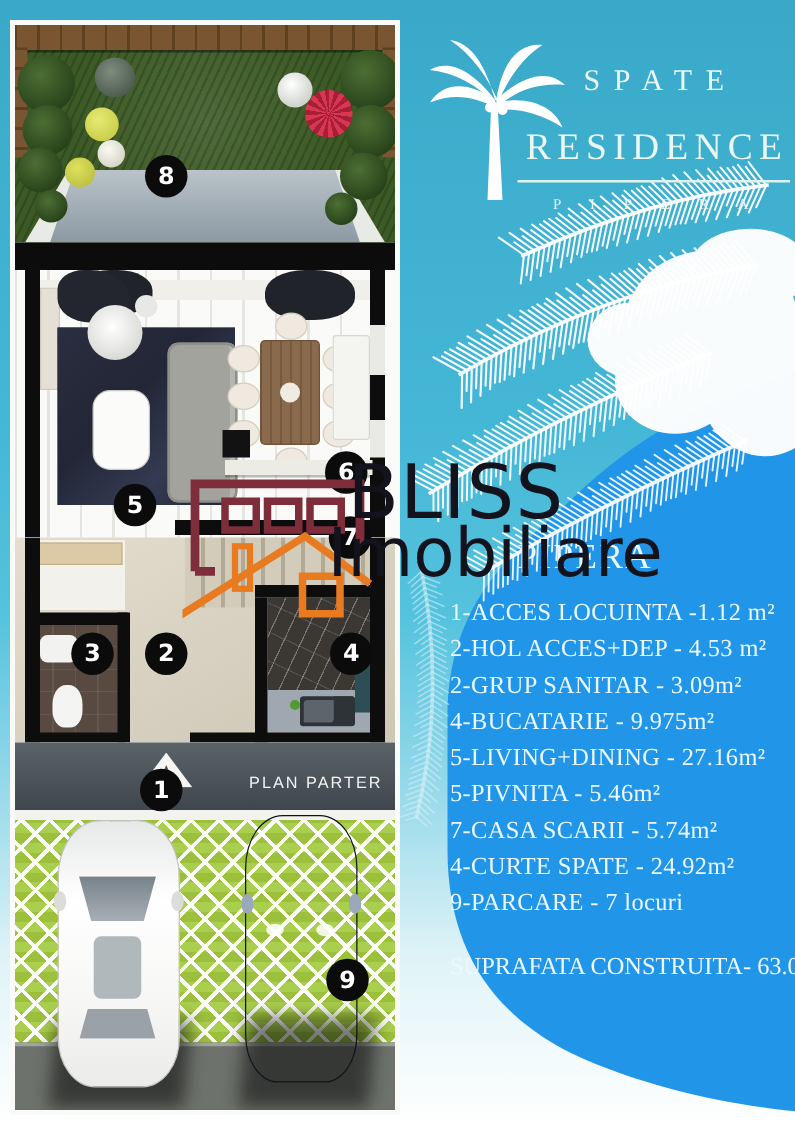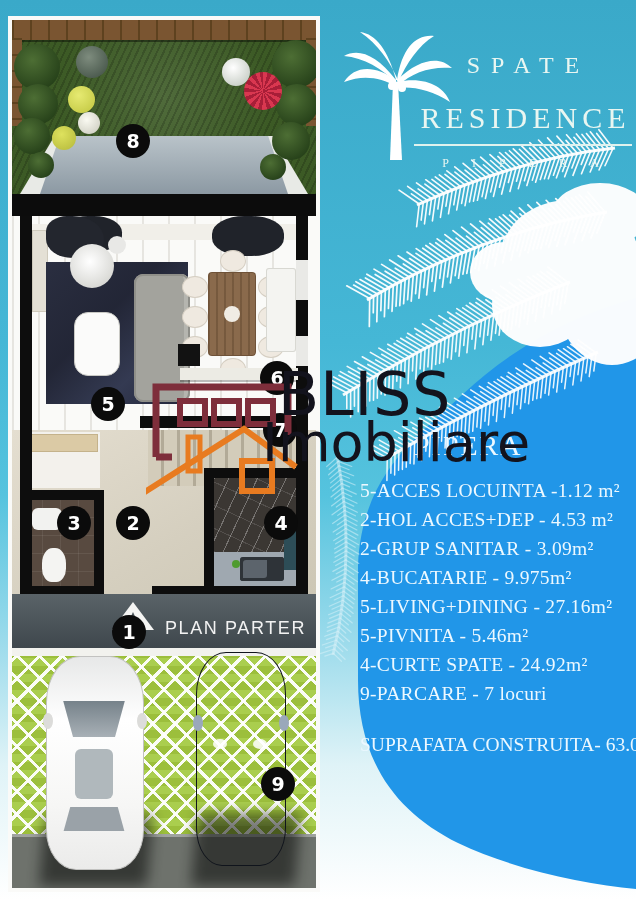--- a/index.html
+++ b/index.html
@@ -84,21 +84,21 @@
     background-image:repeating-linear-gradient(115deg,rgba(255,255,255,.30) 0 1px,transparent 1px 13px),
       repeating-linear-gradient(25deg,rgba(255,255,255,.12) 0 1px,transparent 1px 21px);}
   .counter{left:202px;top:122px;width:94px;height:34px;background:#9fa8b0;}
   .ksink{left:26px;top:5px;width:44px;height:24px;background:#5c646c;border-radius:3px;
     box-shadow:inset 3px 3px 0 0 #2e3338, inset -17px -3px 0 0 #2e3338;}
   .cab{left:272px;top:86px;width:24px;height:54px;background:#2d4d57;}
   .bottle{left:220px;top:130px;width:8px;height:8px;border-radius:50%;background:#4f9b2f;}
   .entrance{left:4px;top:578px;width:304px;height:54px;background:linear-gradient(180deg,#5a6368,#3f474d);}
   .chevron{left:100px;top:8px;width:42px;height:28px;background:#f5f5f3;
     clip-path:polygon(50% 0,100% 100%,70% 100%,50% 36%,30% 100%,0 100%);}
-  .plan-label{position:absolute;right:10px;top:24px;color:#f2f2f2;font-size:18px;letter-spacing:1.6px;}
+  .plan-label{position:absolute;right:10px;top:24px;color:#f2f2f2;font-size:13px;letter-spacing:1.6px;}
   .parking{left:4px;top:632px;width:304px;height:240px;overflow:hidden;background:#a6c845;}
   .curb{left:0;top:0;width:304px;height:8px;background:#f2f2ee;}
   .pavers{left:0;top:8px;width:304px;height:178px;
     background:repeating-linear-gradient(45deg,rgba(255,255,255,.95) 0 3px,transparent 3px 16px),
       repeating-linear-gradient(-45deg,rgba(255,255,255,.95) 0 3px,transparent 3px 16px),
       repeating-linear-gradient(0deg,#9cbf3c 0 8px,#aace4e 8px 16px);}
   .asphalt{left:0;top:186px;width:304px;height:54px;background:#6e726c;box-shadow:inset 0 3px 0 rgba(255,255,255,.35);}
   .carshadow{background:rgba(8,10,8,.55);filter:blur(7px);transform:skewX(-5deg);}
   .car-white{left:34px;top:8px;width:96px;height:212px;border-radius:34px 34px 30px 30px/46px 46px 40px 40px;
     background:linear-gradient(180deg,#e7e8e8 0%,#ffffff 30%,#f6f6f5 70%,#ebebea 100%);border:1px solid #c2c2c0;}
@@ -670,26 +670,27 @@
       <div class="brand-palm">SPATE</div>
       <div class="brand-res">RESIDENCE</div>
       <div class="brand-rule"></div>
       <div class="brand-loc">PIPERA</div>
     </div>
   </div>
 
   <div class="legend">
     <div class="legend-title">PIPERA</div>
     <div class="legend-items">
-      <div class="legend-item">5-ACCES LOCUINTA -1.12 m²</div>
+      <div class="legend-item">1-ACCES LOCUINTA -1.12 m²</div>
       <div class="legend-item">2-HOL ACCES+DEP - 4.53 m²</div>
       <div class="legend-item">2-GRUP SANITAR - 3.09m²</div>
       <div class="legend-item">4-BUCATARIE - 9.975m²</div>
       <div class="legend-item">5-LIVING+DINING - 27.16m²</div>
       <div class="legend-item">5-PIVNITA - 5.46m²</div>
+      <div class="legend-item">7-CASA SCARII - 5.74m²</div>
       <div class="legend-item">4-CURTE SPATE - 24.92m²</div>
       <div class="legend-item">9-PARCARE - 7 locuri</div>
     </div>
     <div class="legend-total">SUPRAFATA CONSTRUITA- 63.059m²</div>
   </div>
 
   <div class="plan">
 
     <div class="abs garden">
       <div class="abs grass-tex"></div>

